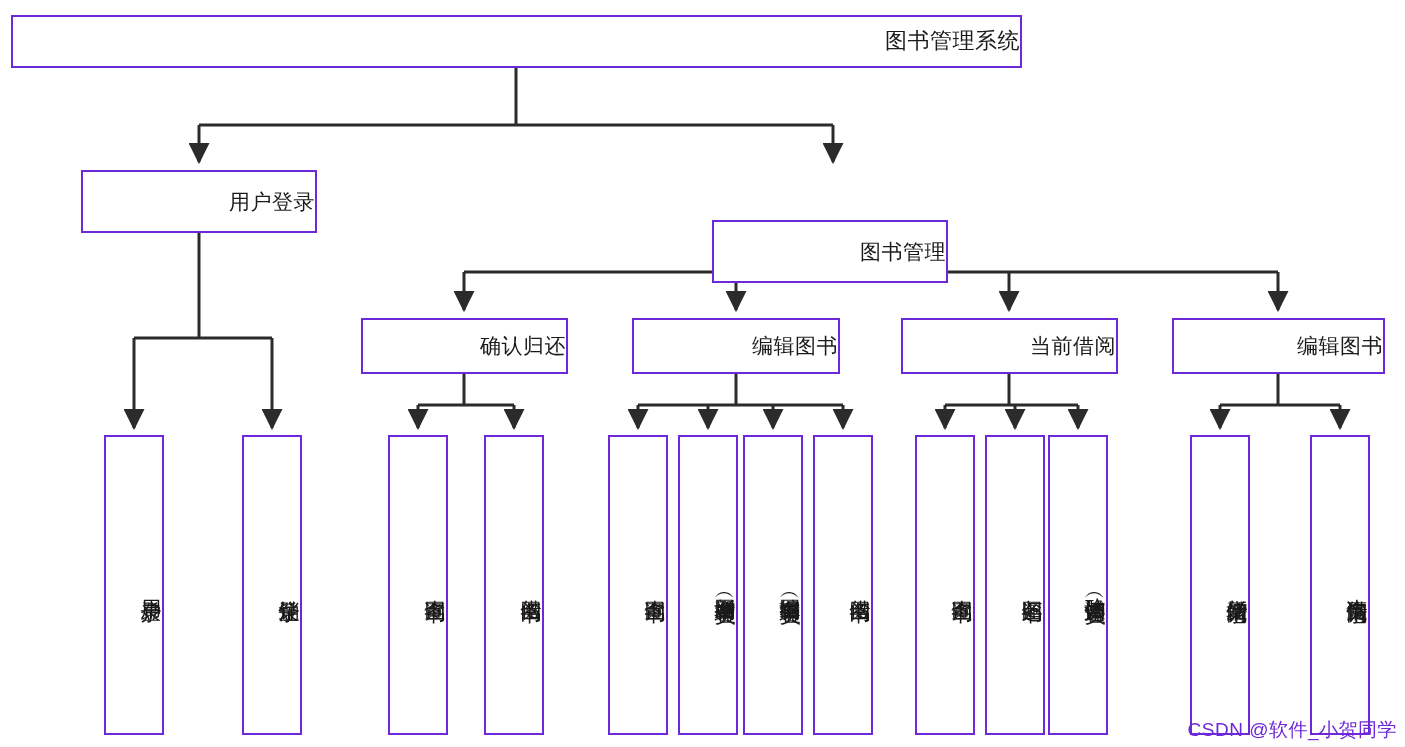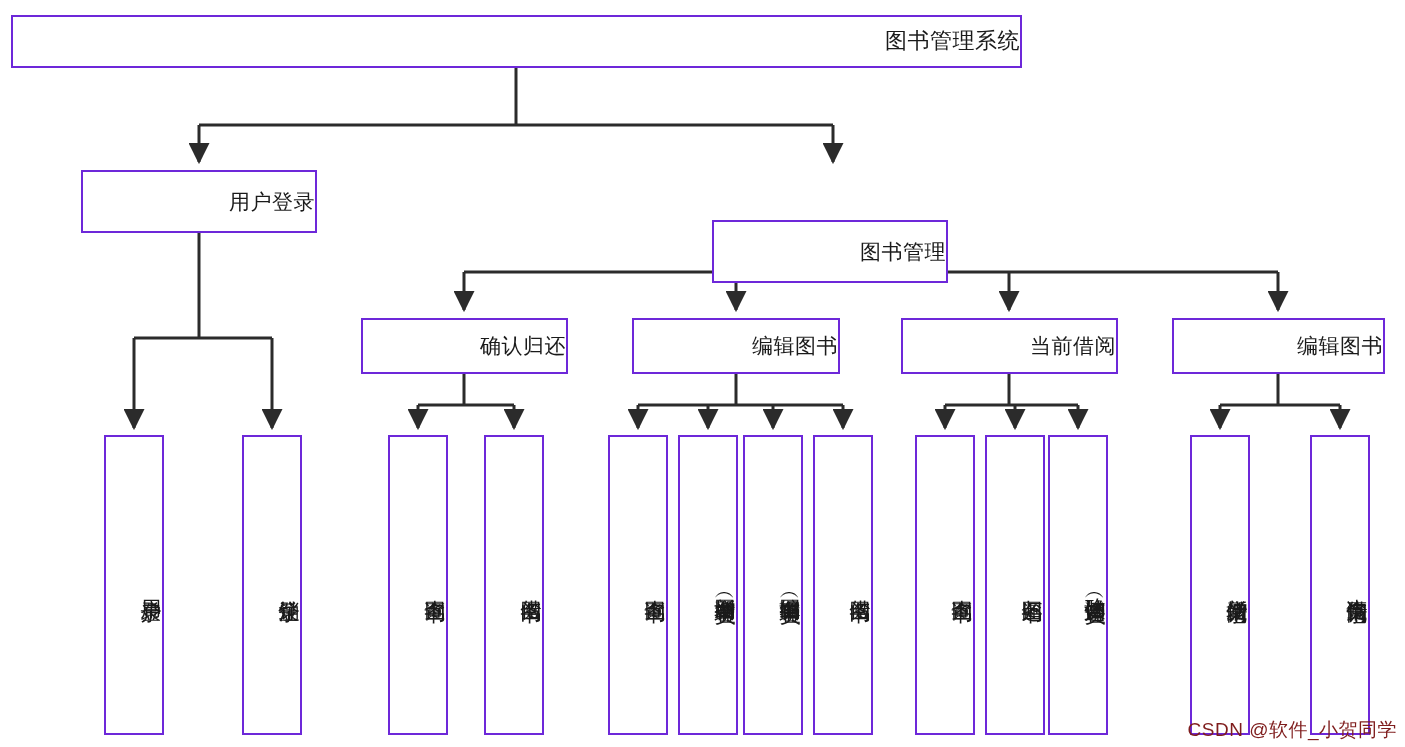--- a/index.html
+++ b/index.html
@@ -57,21 +57,21 @@
   }
   .node .htext {
     display: block;
     white-space: nowrap;
   }
   #watermark {
     position: absolute;
     right: 8px;
     bottom: 4px;
     font-size: 19px;
-    color: #7f1d1d;
+    color: #6d28d9;
     letter-spacing: 0.5px;
     white-space: nowrap;
   }
 </style>
 </head>
 <body>
 
 <div id="canvas">
 
   <svg id="edges" viewBox="0 0 1405 747" xmlns="http://www.w3.org/2000/svg">

